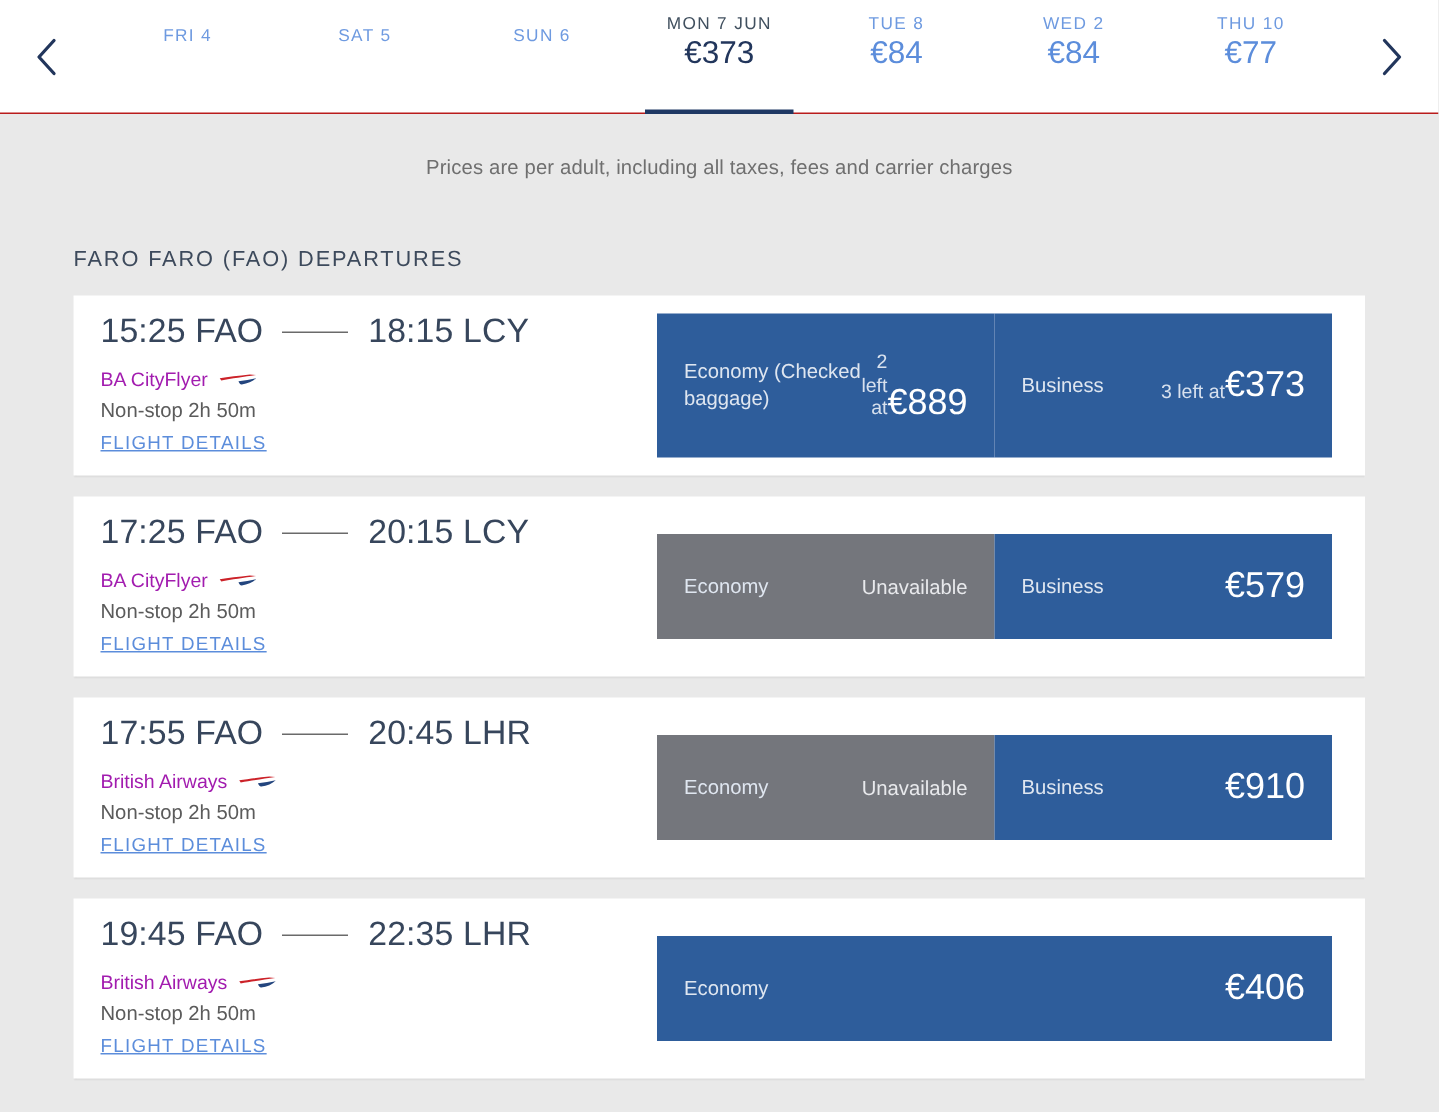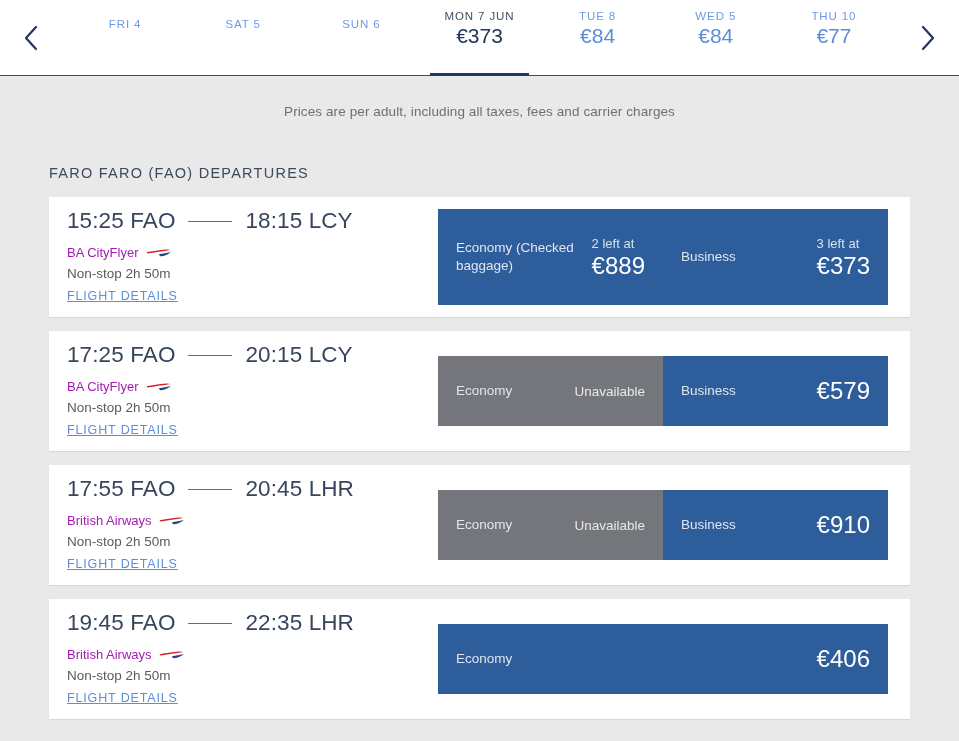--- a/index.html
+++ b/index.html
@@ -204,22 +204,21 @@
   .fare-cabin {
     font-size: 13.5px;
     color: #dfe6f0;
     line-height: 1.3;
     text-align: left;
     max-width: 130px;
   }
   .fare-right {
     text-align: right;
     display: flex;
-    flex-direction: column;
-    align-items: flex-start;
+    align-items: flex-end;
     justify-content: center;
   }
   .fare-seats {
     font-size: 13px;
     color: #d8e1ee;
     line-height: 1.2;
     margin-bottom: 1px;
   }
   .fare-price {
     font-size: 24px;
@@ -258,21 +257,21 @@
       <div class="date-item selected">
         <div class="d-label">MON 7 JUN</div>
         <div class="d-price">€373</div>
         <div class="d-underline"></div>
       </div>
       <div class="date-item">
         <div class="d-label">TUE 8</div>
         <div class="d-price">€84</div>
       </div>
       <div class="date-item">
-        <div class="d-label">WED 5</div>
+        <div class="d-label">WED 2</div>
         <div class="d-price">€84</div>
       </div>
       <div class="date-item">
         <div class="d-label">THU 10</div>
         <div class="d-price">€77</div>
       </div>
     </div>
 
   <button class="nav-arrow" aria-label="next dates">
     <span>

